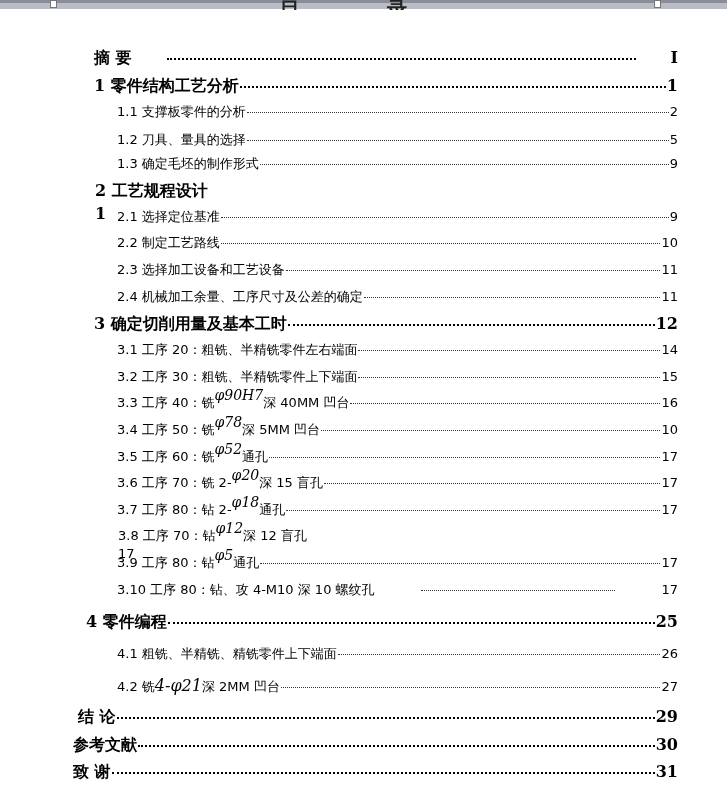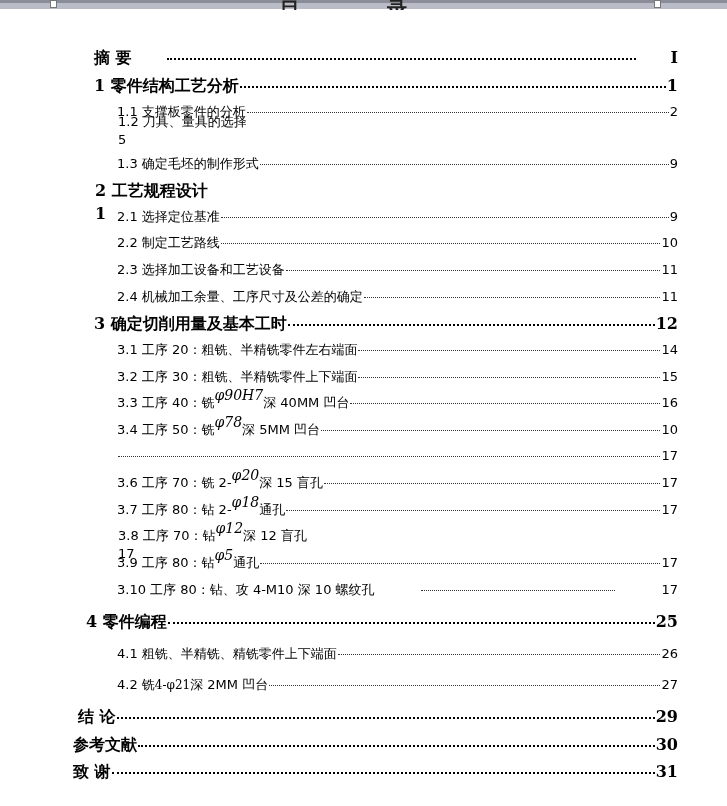--- a/index.html
+++ b/index.html
@@ -13,21 +13,21 @@
   .toc-entry { position:absolute; display:flex; align-items:baseline; white-space:nowrap; }
   .toc-entry .label { flex:0 0 auto; }
   .toc-entry .leader { flex:1 1 auto; overflow:hidden; margin:0 1px; }
   .toc-entry .page { flex:0 0 auto; text-align:right; }
   .lvl1 { font-family:"DejaVu Serif", serif; font-weight:bold; font-size:16px; height:26px; }
   .lvl1 .leader { border-bottom:2.5px dotted #000; height:1px; position:relative; top:-3px; }
   .lvl2 { font-family:"DejaVu Sans", sans-serif; font-size:13px; color:#000000; height:24px; }
   .lvl2 .leader { border-bottom:1px dotted #333; height:1px; position:relative; top:-3px; }
   .lvl2 .page { font-family:"DejaVu Sans", sans-serif; font-size:13px; }
   .phi { font-family:"DejaVu Serif", serif; font-style:italic; font-size:14px; position:relative; top:-7px; }
-  .phi-inline { font-family:"DejaVu Serif", serif; font-size:12px; }
+  .phi-inline { font-family:"DejaVu Serif", serif; font-style:italic; font-size:16px; }
 </style>
 </head>
 <body>
 
 <div class="ruler">
   <div class="ruler-dark"></div>
   <div class="indent-marker" style="left:50px;"></div>
   <div class="indent-marker" style="left:654px;"></div>
 </div>
 
@@ -42,21 +42,21 @@
     <div class="toc-entry lvl1" style="top: 76px; left: 94px; width: 584px;">
       <span class="label"><span>1  零件结构工艺分析</span></span>
       <span class="leader"></span>
       <span class="page">1</span>
     </div>
     <div class="toc-entry lvl2" style="top: 103px; left: 117px; width: 561px;">
       <span class="label"><span>1.1 支撑板零件的分析</span></span>
       <span class="leader"></span>
       <span class="page">2</span>
     </div>
-    <div class="toc-entry lvl2" style="top: 113px; left: 117px; width: 561px; flex-direction: column;">
+    <div class="toc-entry lvl2" style="top: 131px; left: 117px; width: 561px;">
       <span class="label"><span>1.2 刀具、量具的选择</span></span>
       <span class="leader"></span>
       <span class="page">5</span>
     </div>
     <div class="toc-entry lvl2" style="top: 155px; left: 117px; width: 561px;">
       <span class="label"><span>1.3 确定毛坯的制作形式</span></span>
       <span class="leader"></span>
       <span class="page">9</span>
     </div>
     <div class="toc-entry lvl1" style="top: 181px; left: 94px; width: 584px; flex-direction: column;">
@@ -103,20 +103,21 @@
       <span class="label"><span>3.3 工序 40：铣</span><span class="phi">φ90H7</span><span>深 40MM 凹台</span></span>
       <span class="leader"></span>
       <span class="page">16</span>
     </div>
     <div class="toc-entry lvl2" style="top: 421px; left: 117px; width: 561px;">
       <span class="label"><span>3.4 工序 50：铣</span><span class="phi">φ78</span><span>深 5MM 凹台</span></span>
       <span class="leader"></span>
       <span class="page">10</span>
     </div>
     <div class="toc-entry lvl2" style="top: 448px; left: 117px; width: 561px;">
+      <span class="label"><span>3.5 工序 60：铣</span><span class="phi">φ52</span><span>通孔</span></span>
       <span class="leader"></span>
       <span class="page">17</span>
     </div>
     <div class="toc-entry lvl2" style="top: 474px; left: 117px; width: 561px;">
       <span class="label"><span>3.6 工序 70：铣 2-</span><span class="phi">φ20</span><span>深 15 盲孔</span></span>
       <span class="leader"></span>
       <span class="page">17</span>
     </div>
     <div class="toc-entry lvl2" style="top: 501px; left: 117px; width: 561px;">
       <span class="label"><span>3.7 工序 80：钻 2-</span><span class="phi">φ18</span><span>通孔</span></span>

